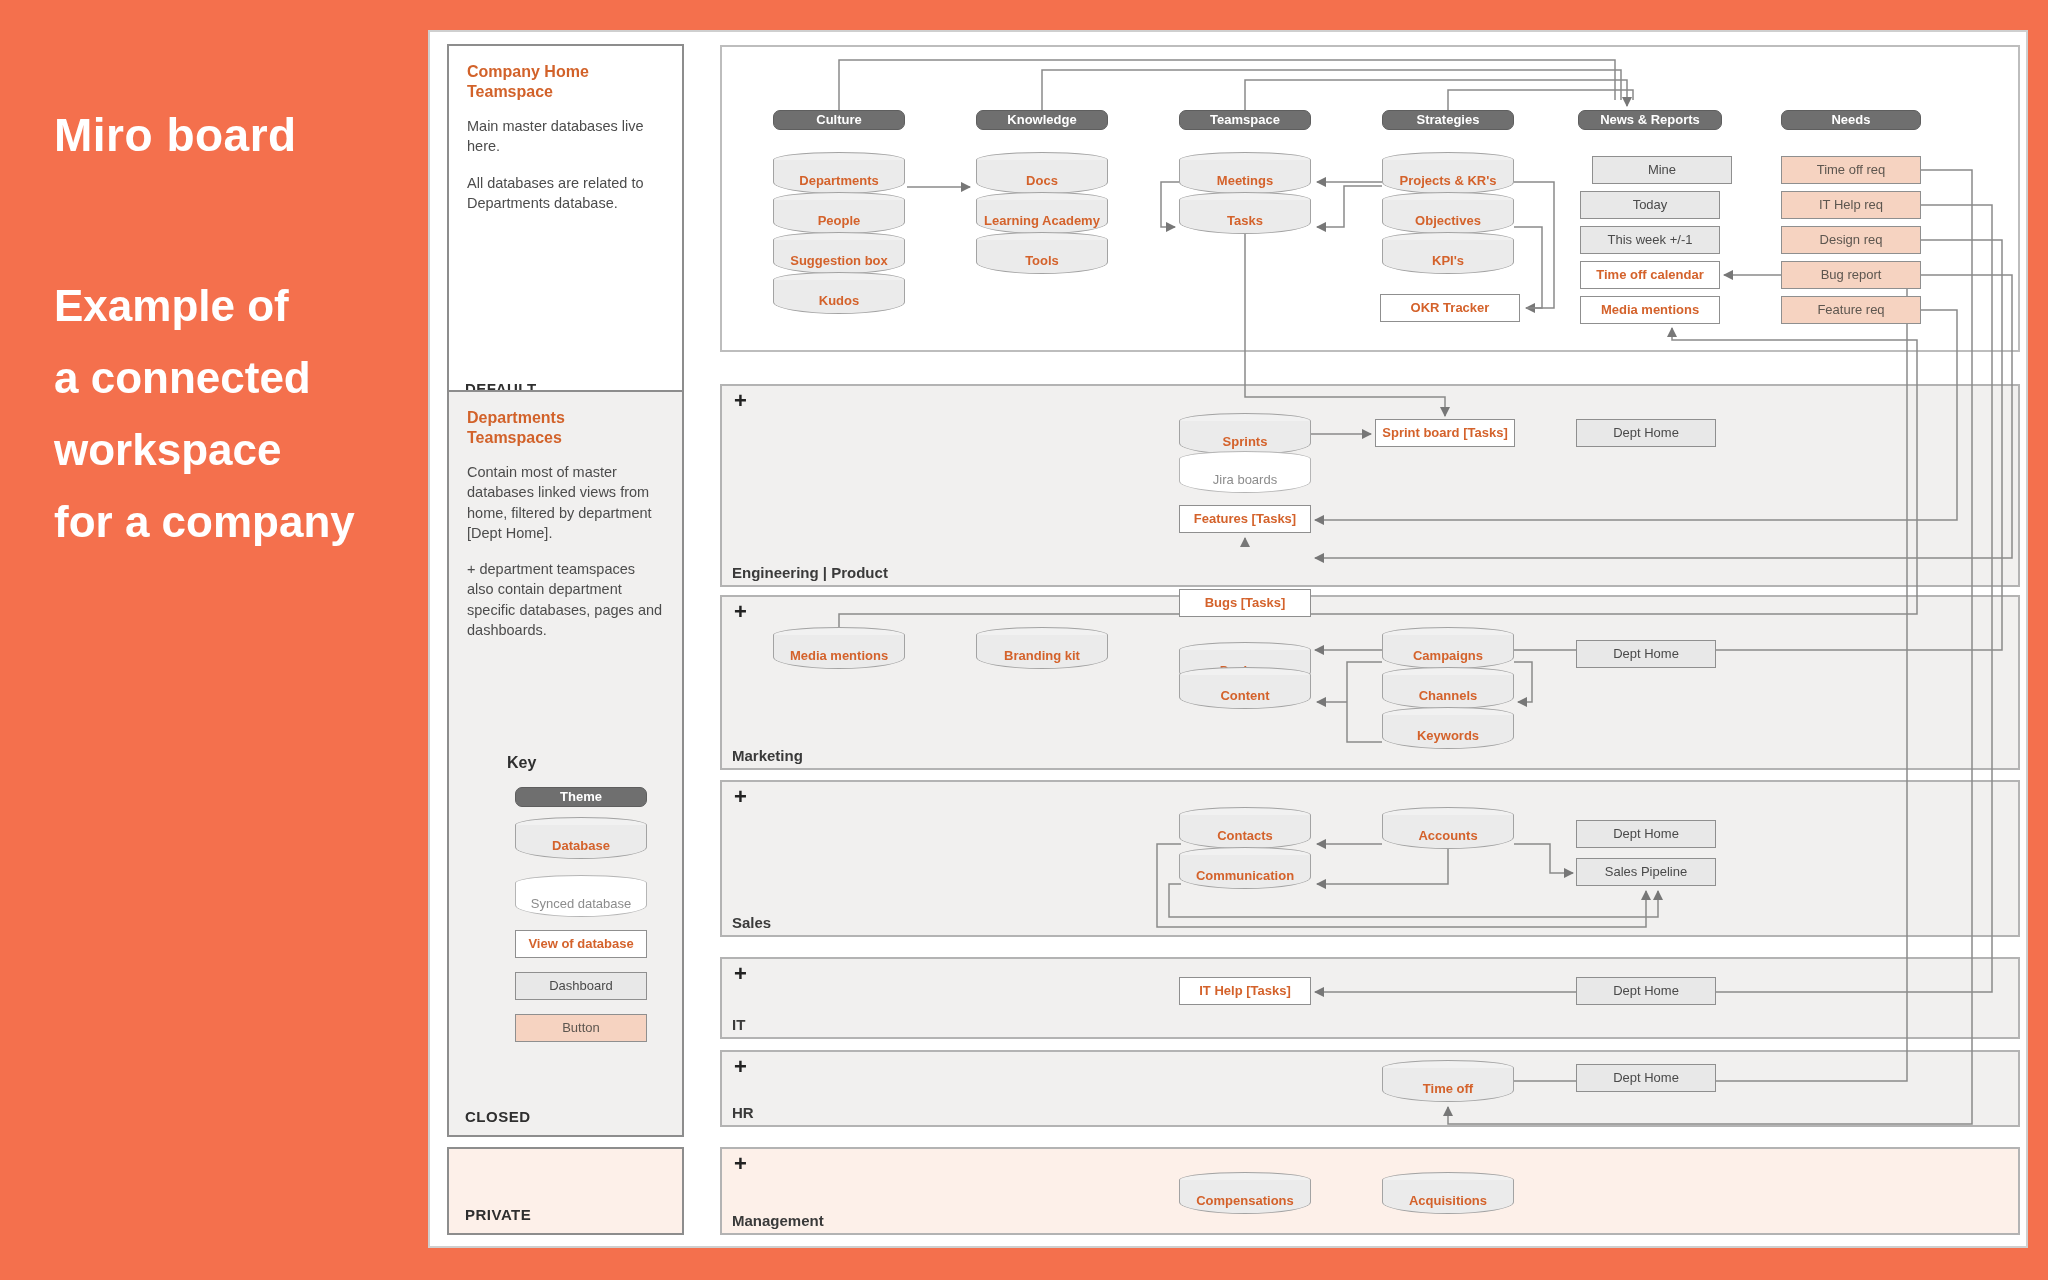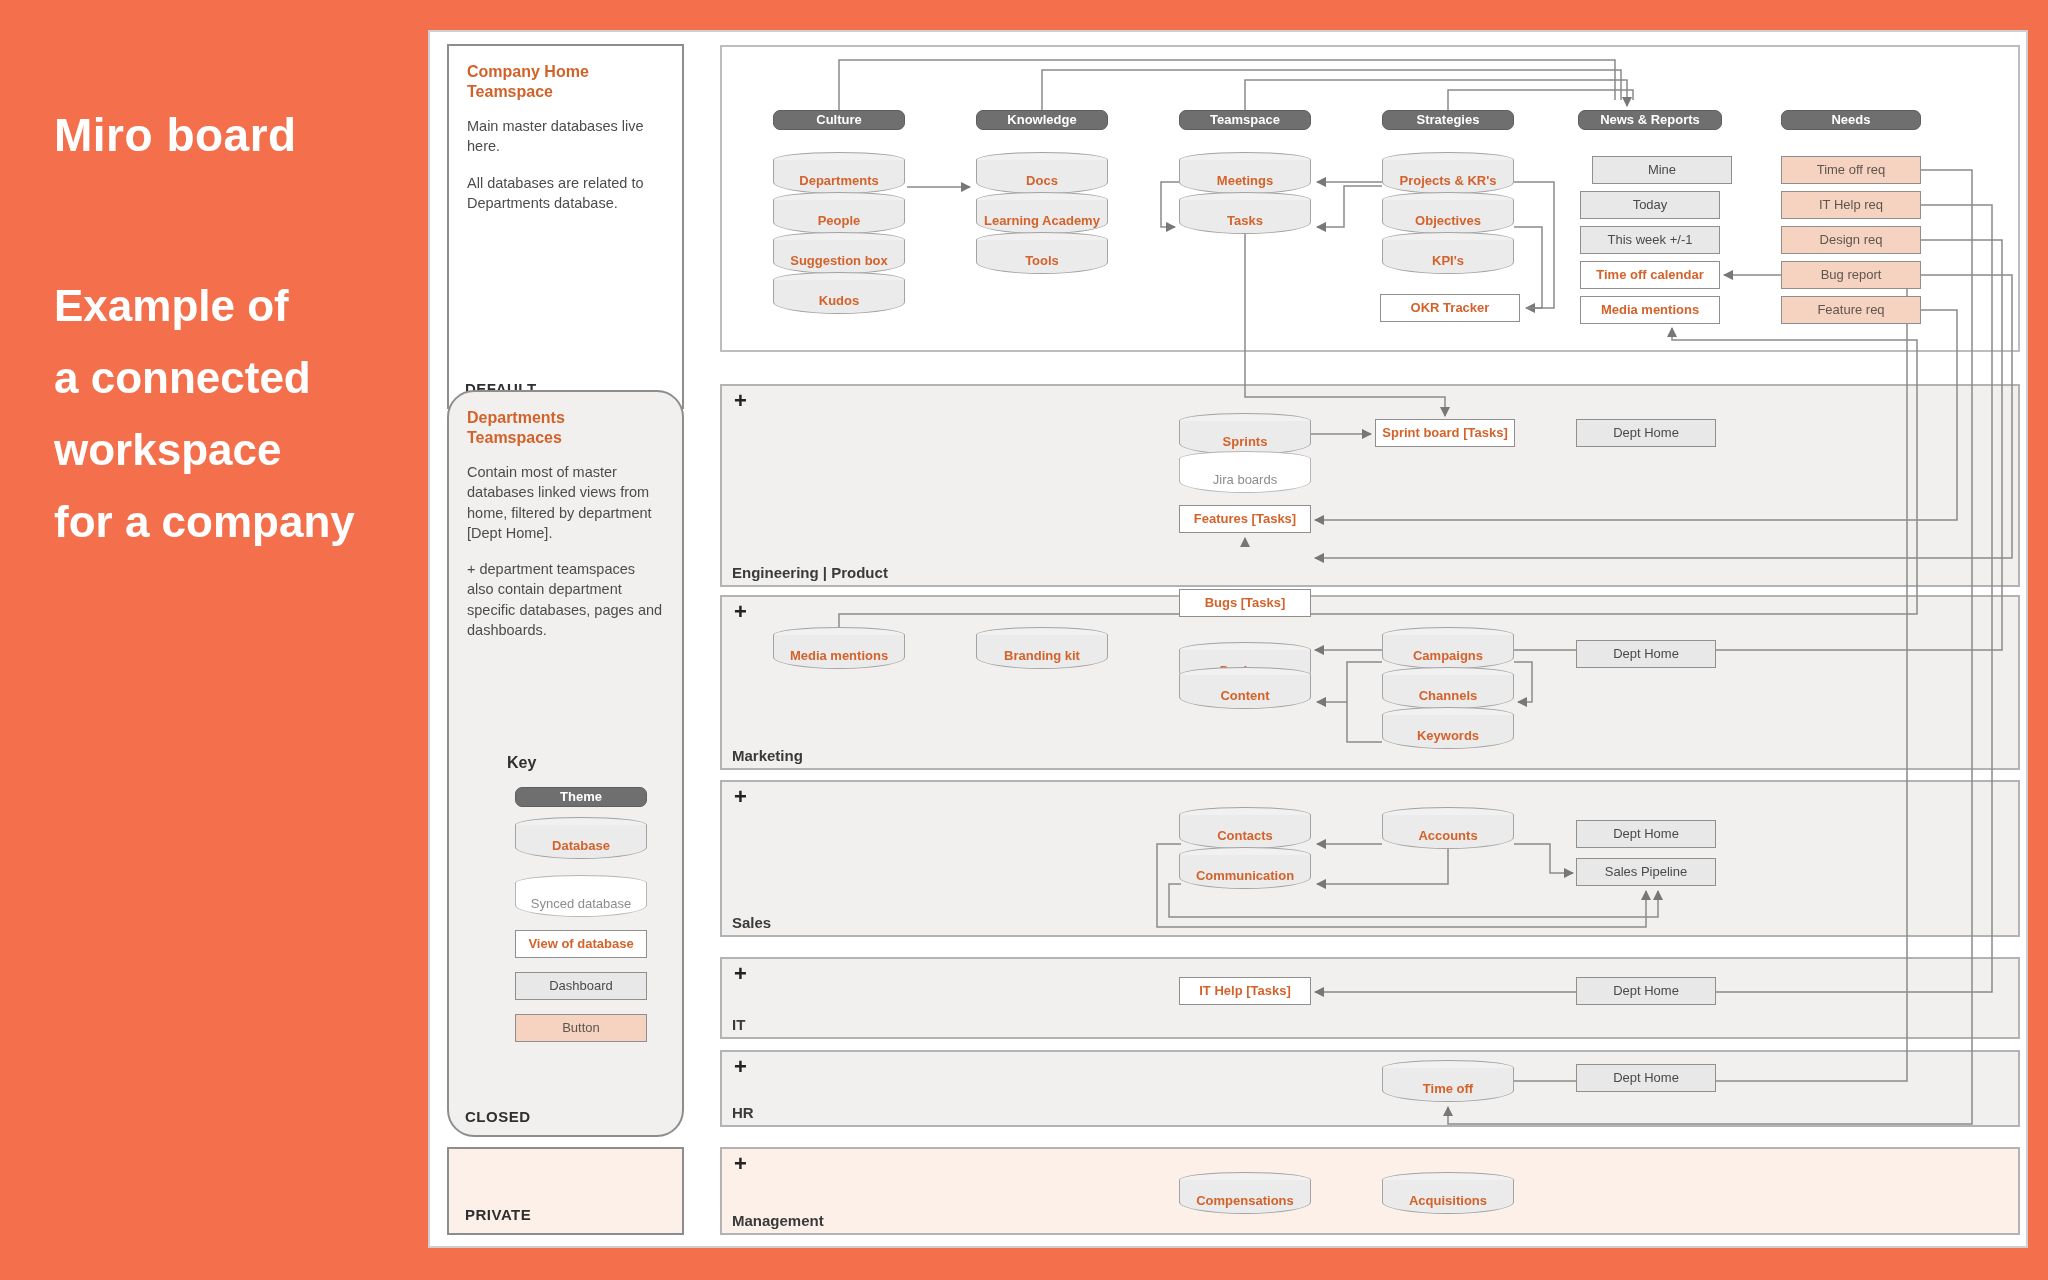--- a/index.html
+++ b/index.html
@@ -72,21 +72,21 @@
 
   <div class="canvas">
 
     <div class="panel" style="left:17px; top:12px; width:237px; height:365px; padding:16px 18px;">
       <div class="ptitle">Company Home Teamspace</div>
       <div class="ptext">Main master databases live here.</div>
       <div class="ptext">All databases are related to Departments database.</div>
       <div class="corner-label">DEFAULT</div>
     </div>
 
-    <div class="panel gray" style="left:17px; top:358px; width:237px; height:747px; padding:16px 18px;border-radius:27px;">
+    <div class="panel gray" style="left:17px; top:358px; width:237px; height:747px; padding:16px 18px;">
       <div class="ptitle">Departments Teamspaces</div>
       <div class="ptext">Contain most of master databases linked views from home, filtered by department [Dept Home].</div>
       <div class="ptext">+ department teamspaces also contain department specific databases, pages and dashboards.</div>
       <div class="corner-label">CLOSED</div>
     </div>
 
     <div class="panel peach" style="left:17px; top:1115px; width:237px; height:88px;">
       <div class="corner-label">PRIVATE</div>
     </div>
 

